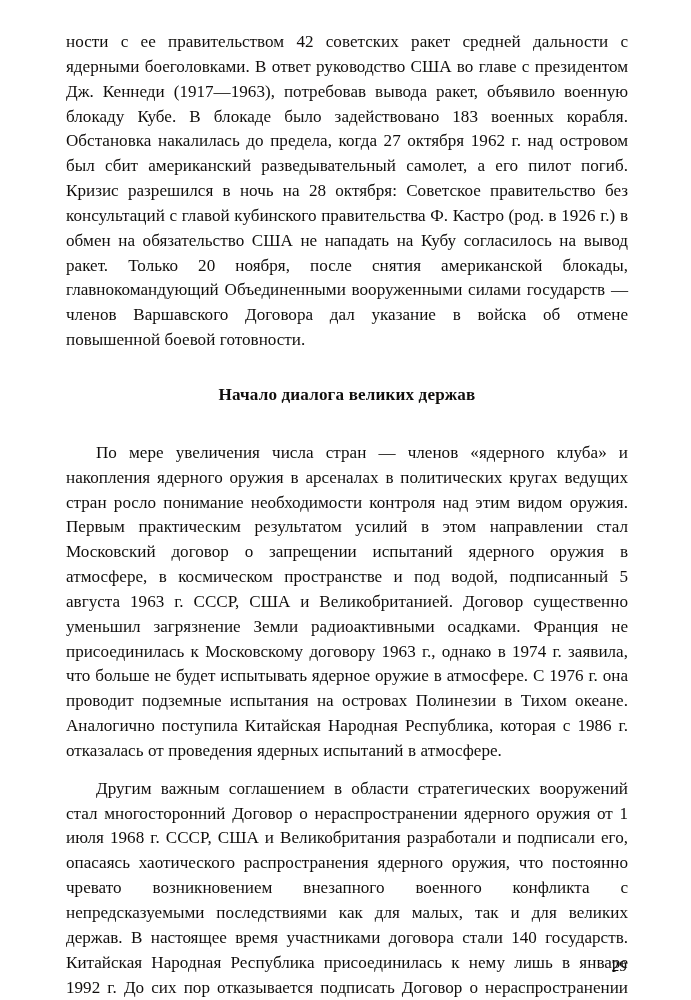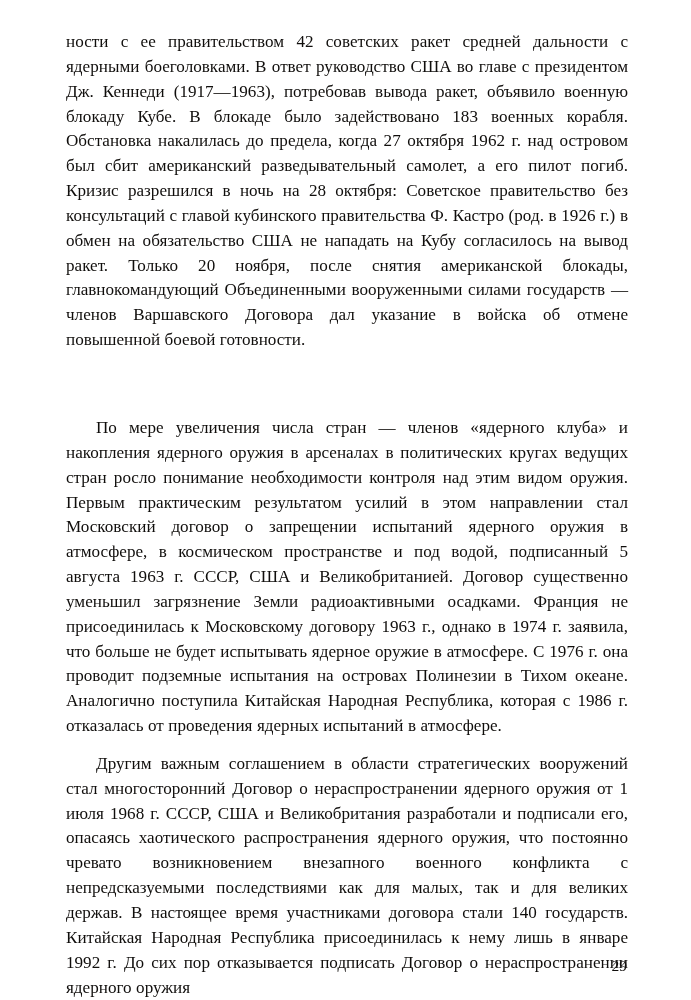--- a/index.html
+++ b/index.html
@@ -73,20 +73,21 @@
 <body>
 
 <div class="page">
 
   <div class="text-column">
 
     <p class="para cont">ности с ее правительством 42 советских ракет средней дальности с ядерными боеголовками. В ответ руководство США во главе с президентом Дж. Кеннеди (1917—1963), потребовав вывода ракет, объявило военную блокаду Кубе. В блокаде было задействовано 183 военных корабля. Обстановка накалилась до предела, когда 27 октября 1962 г. над островом был сбит американский разведывательный самолет, а его пилот погиб. Кризис разрешился в ночь на 28 октября: Советское правительство без консультаций с главой кубинского правительства Ф. Кастро (род. в 1926 г.) в обмен на обязательство США не нападать на Кубу согласилось на вывод ракет. Только 20 ноября, после снятия американской блокады, главнокомандующий Объединенными вооруженными силами государств — членов Варшавского Договора дал указание в войска об отмене повышенной боевой готовности.</p>
 
     <div class="gap-before-heading"></div>
 
+    <h2 class="section-heading">Начало диалога великих держав</h2>
 
     <div class="gap-after-heading"></div>
 
     <p class="para indent">По мере увеличения числа стран — членов «ядерного клуба» и накопления ядерного оружия в арсеналах в политических кругах ведущих стран росло понимание необходимости контроля над этим видом оружия. Первым практическим результатом усилий в этом направлении стал Московский договор о запрещении испытаний ядерного оружия в атмосфере, в космическом пространстве и под водой, подписанный 5 августа 1963 г. СССР, США и Великобританией. Договор существенно уменьшил загрязнение Земли радиоактивными осадками. Франция не присоединилась к Московскому договору 1963 г., однако в 1974 г. заявила, что больше не будет испытывать ядерное оружие в атмосфере. С 1976 г. она проводит подземные испытания на островах Полинезии в Тихом океане. Аналогично поступила Китайская Народная Республика, которая с 1986 г. отказалась от проведения ядерных испытаний в атмосфере.</p>
 
     <p class="para indent">Другим важным соглашением в области стратегических вооружений стал многосторонний Договор о нераспространении ядерного оружия от 1 июля 1968 г. СССР, США и Великобритания разработали и подписали его, опасаясь хаотического распространения ядерного оружия, что постоянно чревато возникновением внезапного военного конфликта с непредсказуемыми последствиями как для малых, так и для великих держав. В настоящее время участниками договора стали 140 государств. Китайская Народная Республика присоединилась к нему лишь в январе 1992 г. До сих пор отказывается подписать Договор о нераспространении ядерного оружия</p>
 
   </div>
 
   <div class="page-number">29</div>

